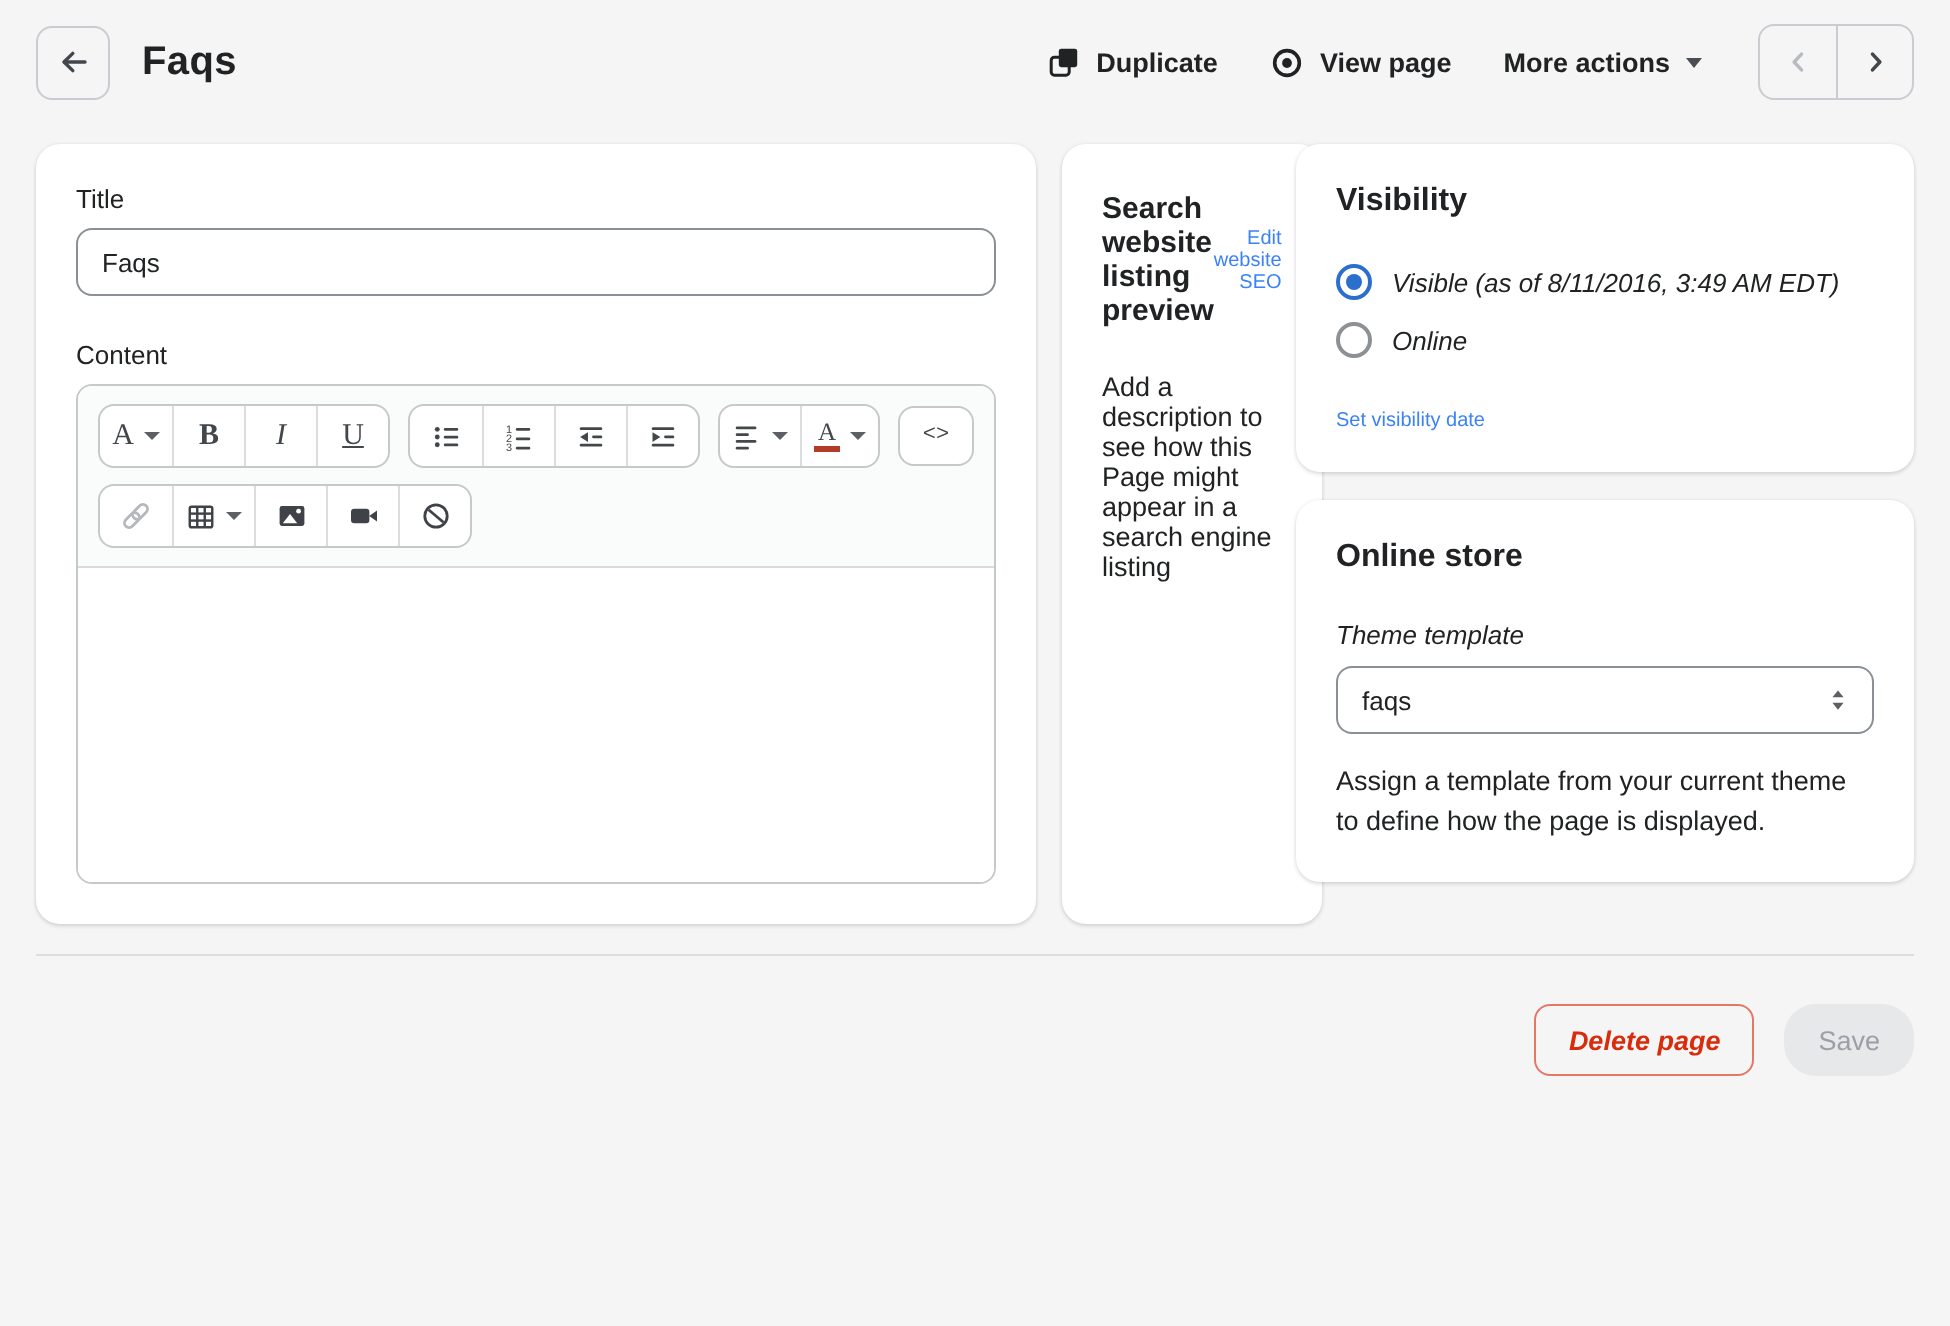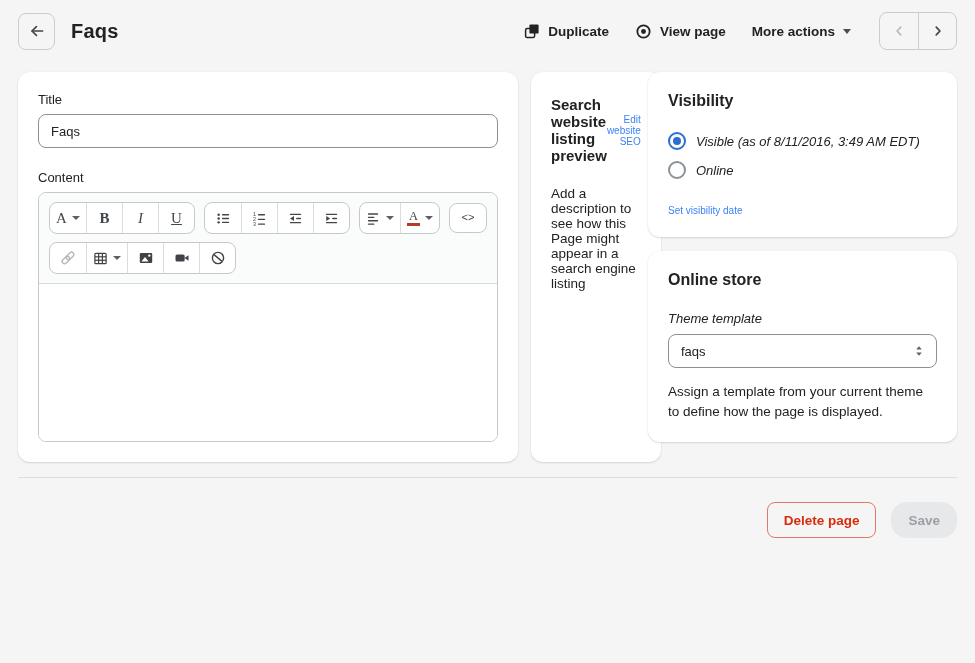--- a/index.html
+++ b/index.html
@@ -107,24 +107,25 @@
   }
   .help-text { margin-top: 14px; font-size: 13.5px; line-height: 20px; }
 
   
   .footer-divider { border-top: 1px solid #dcdee0; margin: 15px 18px 0 18px; }
   .footer { display: flex; justify-content: flex-end; align-items: center; gap: 15px; padding: 24px 18px; }
   .delete-btn {
     height: 36px; padding: 0 16px; border-radius: 8px; border: 1px solid rgba(216,44,13,.62);
     background: transparent; color: #d82c0d; font-family: inherit; font-size: 13.5px; font-weight: 600;
     cursor: pointer;
+    font-style: italic;
   }
   .save-btn {
     height: 36px; padding: 0 17px; border-radius: 16px; border: none; background: #e7e8ea;
-    color: #9aa0a6; font-family: inherit; font-size: 13.5px; font-weight: 700; cursor: default;
+    color: #9aa0a6; font-family: inherit; font-size: 13.5px; font-weight: 400; cursor: default;
   }
   svg { display: block; }
 </style>
 </head>
 <body>
 
 <div class="page">
 
   <div class="topbar">
     <button class="back-btn">

